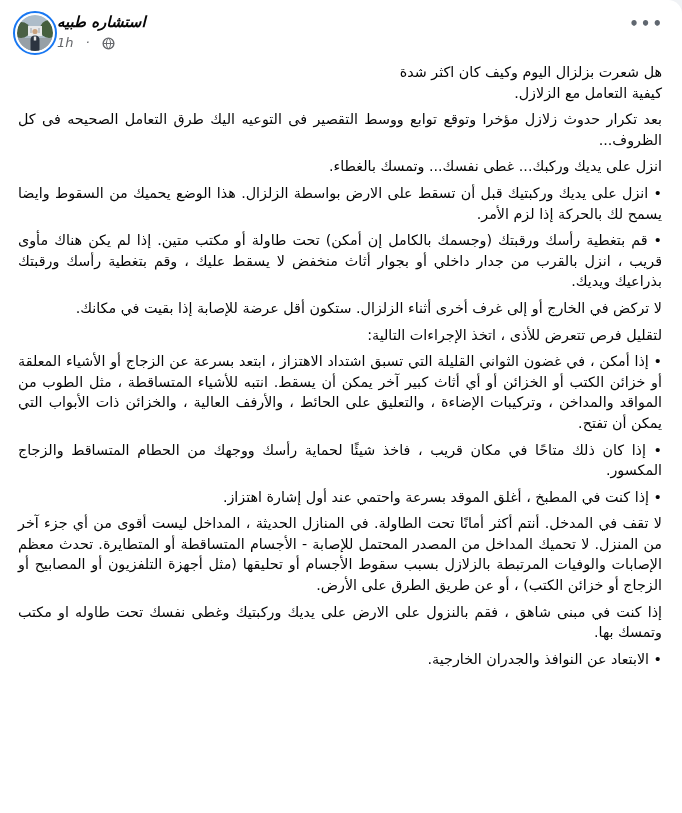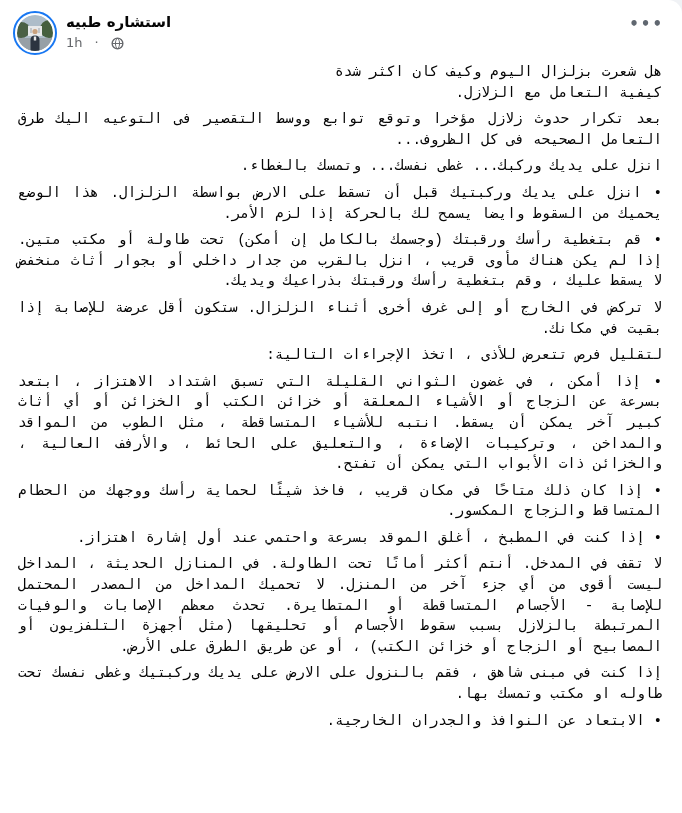--- a/index.html
+++ b/index.html
@@ -31,22 +31,22 @@
     border-radius: 50%;
     border: 2px solid #1877f2;
     box-sizing: border-box;
     padding: 2px;
     flex: 0 0 auto;
     cursor: pointer;
     background: #fff;
   }
   .avatar-ring svg { display: block; border-radius: 50%; }
   .header-text {
-    margin-left: 9px;
     padding-top: 2px;
+    font-style: italic;
   }
   .page-name {
     font-size: 15px;
     font-weight: bold;
     color: #050505;
     line-height: 19px;
     cursor: pointer;
   }
   .meta-row {
     display: flex;
@@ -78,21 +78,20 @@
     text-align: justify;
     text-align-last: right;
     padding: 5px 20px 0 18px;
     color: #050505;
     font-size: 14.3px;
     line-height: 20.6px;
   }
   .post-body p {
     margin: 0 0 6px 0;
     white-space: pre-line;
-    font-family: Liberation Mono, monospace;
   }
 </style>
 </head>
 <body>
 
 <div class="card">
 
   <div class="header">
 
     <div class="avatar-ring">

